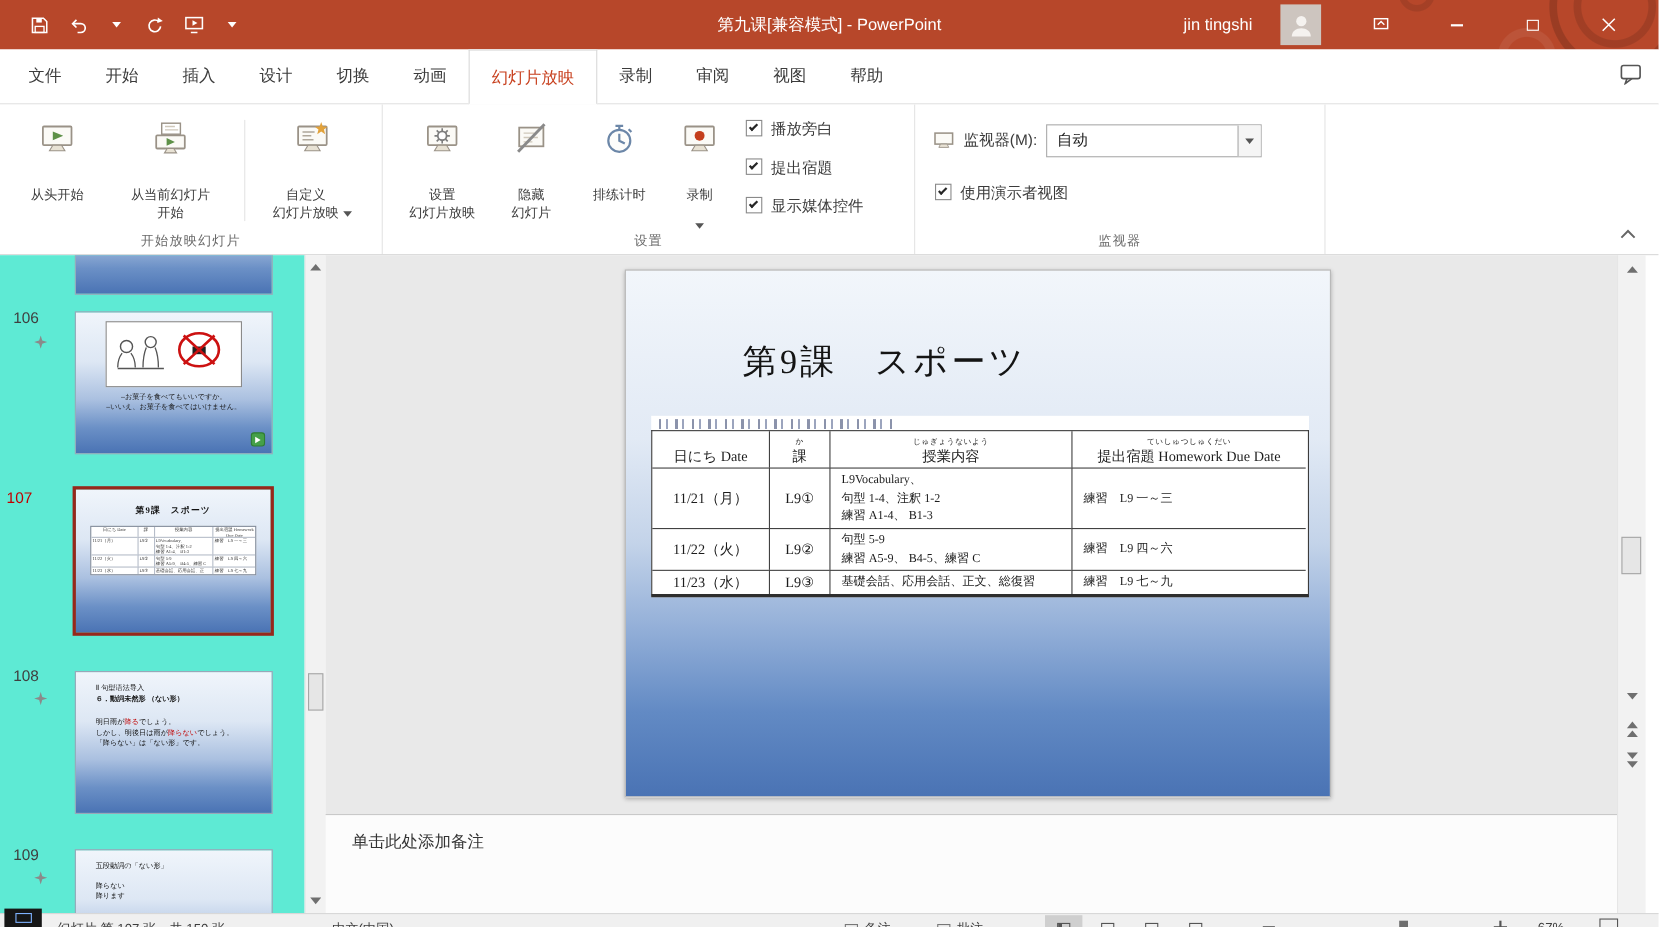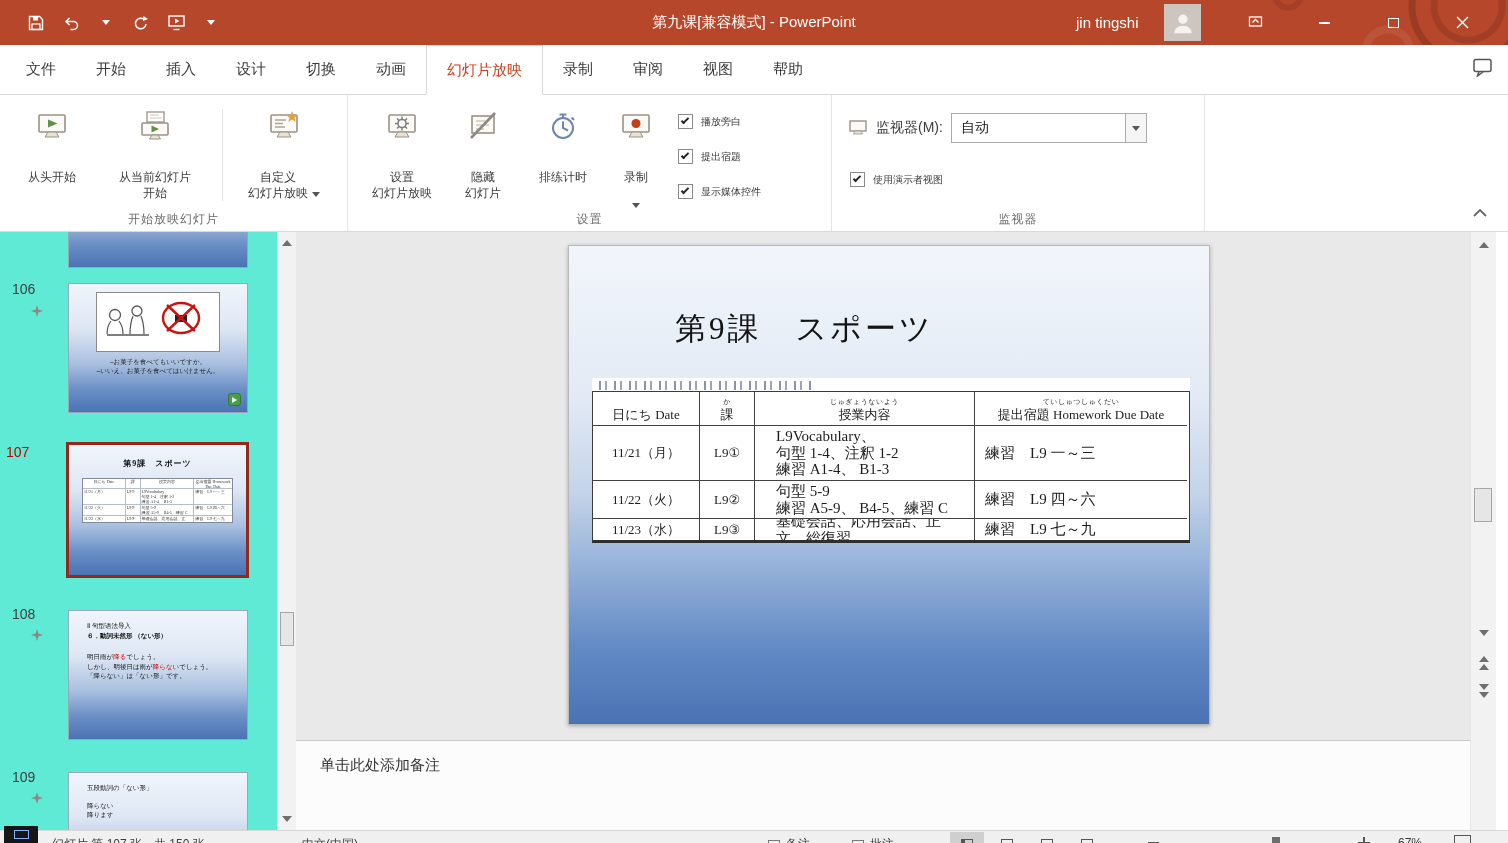--- a/index.html
+++ b/index.html
@@ -40,21 +40,21 @@
 
 .ribbon{position:absolute;top:95px;left:0;width:100%;height:137px;background:#fff;border-bottom:1px solid #D9D9D9}
 .rg{position:absolute;top:0;height:136px;border-right:1px solid #E4E4E4}
 .rg-label{position:absolute;bottom:3px;left:0;width:100%;text-align:center;font-size:12px;color:#6a6a6a;letter-spacing:1px}
 .bb{position:absolute;top:14px;display:flex;flex-direction:column;align-items:center;gap:26px;font-size:12px;color:#3b3b3b;text-align:center}
 .bb .lbl{white-space:pre-line;line-height:16px}
 .lblwrap{display:flex;align-items:flex-end;gap:4px}
 .lblwrap .tri-dn{margin-bottom:4px}
 .ric{width:34px;height:34px}
 .sep{position:absolute;top:14px;bottom:30px;width:1px;background:#E4E4E4}
-.cbrow{position:absolute;display:flex;align-items:flex-end;gap:8px;font-size:10px;color:#3b3b3b;height:20px}
+.cbrow{position:absolute;display:flex;align-items:flex-start;gap:8px;font-size:14px;color:#3b3b3b;height:20px}
 .cbox{width:15px;height:15px;background:#fff;border:1px solid #8a8a8a;position:relative;flex:0 0 auto}
 .cbox .chk{position:absolute;left:2px;top:3px;width:8px;height:4px;border-left:2px solid #262626;border-bottom:2px solid #262626;transform:rotate(-45deg)}
 .fieldrow{position:absolute;display:flex;align-items:center;gap:8px;font-size:14px;color:#3b3b3b}
 .combo{width:196px;height:30px;border:1px solid #ABABAB;background:#fff;display:flex;align-items:stretch}
 .combo .val{flex:1;display:flex;align-items:center;padding:0 9px;font-size:14px;color:#1a1a1a}
 .combo .cbtn{width:21px;border-left:1px solid #ABABAB;background:#F5F5F5;display:flex;align-items:center;justify-content:center}
 .collapse{position:absolute;right:16px;bottom:8px;width:24px;height:20px;display:flex;align-items:center;justify-content:center}
 
 
 .thumbs{position:absolute;top:232px;left:0;width:277px;height:598px;background:#5eead4;overflow:hidden}
@@ -100,21 +100,21 @@
 .stable{position:absolute;left:23px;top:145px;width:598px;background:#fff;border:1px solid #3c3c3c;border-bottom:3px solid #2e2e2e;
  display:grid;grid-template-columns:106px 55px 220px 213px;grid-template-rows:33px 55px 38px 22px;
  font-family:"Liberation Serif","DejaVu Serif",serif;color:#1c1c1c}
 .stable>div{border-left:1px solid #414141;border-top:1px solid #414141;overflow:hidden}
 .stable>div:nth-child(4n+1){border-left:none}
 .stable>div:nth-child(-n+4){border-top:none}
 .th-cell{display:flex;flex-direction:column;align-items:center;justify-content:flex-end;padding-bottom:3px}
 .furi{font-size:7px;height:9px;line-height:9px;letter-spacing:.5px;color:#222}
 .hlbl{font-size:13px;line-height:15px;white-space:nowrap}
 .c-mid{display:flex;align-items:center;justify-content:center;font-size:13px}
-.c-left{display:flex;align-items:center;font-size:15px;padding:2px 21px;line-height:16.5px;white-space:pre-line}
+.c-left{display:flex;align-items:center;font-size:11px;padding:2px 10px;line-height:16.5px;white-space:pre-line}
 
 
 .statusbar{position:absolute;top:830px;left:0;width:100%;height:26px;background:#F0F0F0;border-top:1px solid #D8D8D8;font-size:12px;color:#3d3d3d}
 .st{position:absolute;top:5px;white-space:nowrap}
 .stbtn{display:flex;align-items:center;gap:6px}
 .mini-ic{width:12px;height:10px;border:1px solid #777;display:inline-block}
 .vb{position:absolute;top:1px;width:34px;height:24px;display:flex;align-items:center;justify-content:center}
 .vb.on{background:#CFCFCF}
 .vb i{width:12px;height:10px;border:1px solid #555}
 .vb i.split{background:linear-gradient(90deg,#555 3px,transparent 3px)}

